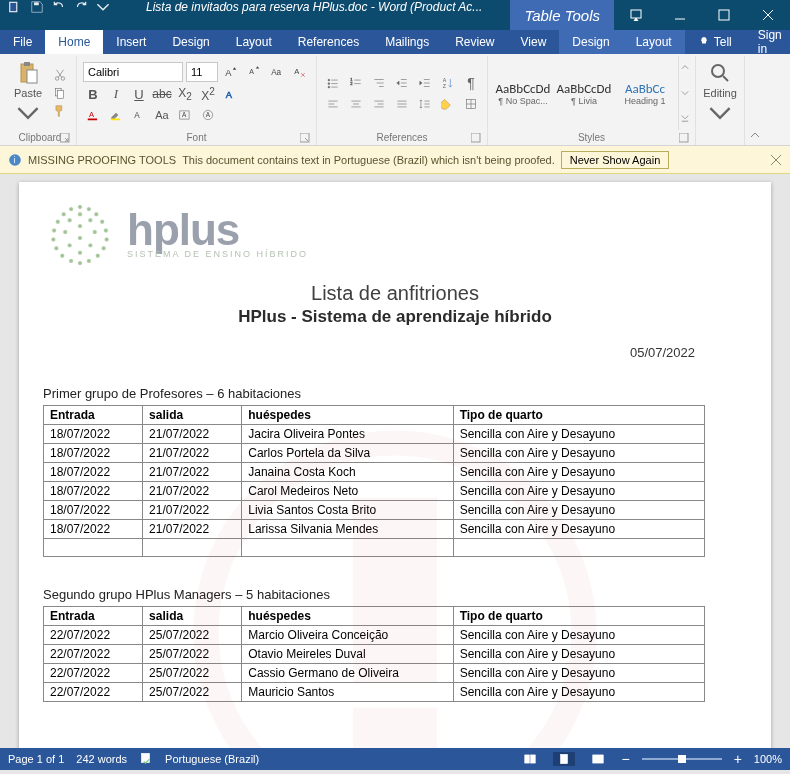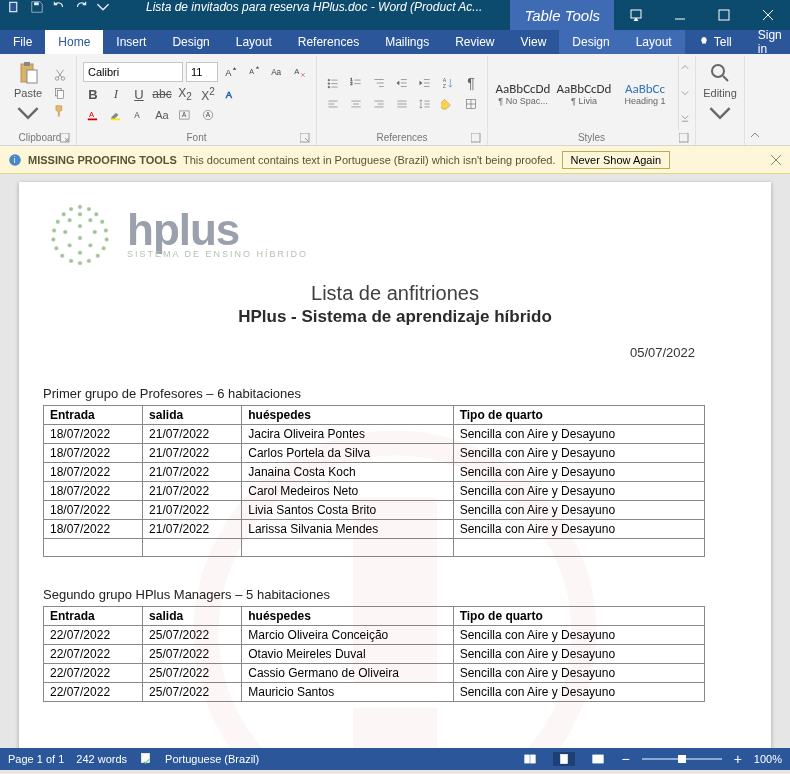--- a/index.html
+++ b/index.html
@@ -43,21 +43,21 @@
 .fontsize { width:32px; }
 .stylecard { width:58px; height:52px; border:1px solid transparent; display:flex; flex-direction:column; align-items:center; justify-content:center; font-size:9px; color:#666; }
 .stylecard .preview { font-size:13px; color:#333; font-family:Calibri,Arial; }
 .stylecard .preview.blue { color:#2e74b5; }
 
 .collapse { width:20px; display:flex; align-items:flex-end; justify-content:center; padding-bottom:4px; }
 
 
 .msgbar { background:#fdf6d8; border-bottom:1px solid #e0d87f; height:28px; display:flex; align-items:center; font-size:11px; color:#5a5330; padding:0 8px; gap:6px; }
 .msgbar .icon { width:14px; height:14px; }
-.msgbar .bold { font-weight:700; }
+.msgbar .bold { font-weight:400; }
 .msgbar button { border:1px solid #b7ad5e; background:#fdf6d8; padding:2px 8px; font-size:11px; }
 .msgbar .x { margin-left:auto; width:12px; height:12px; }
 
 
 .docwrap { height:574px; background:#e6e6e6; overflow:auto; padding:8px 12px 0; }
 .page { width:752px; min-height:900px; background:#fff; box-shadow:0 1px 4px rgba(0,0,0,.3); margin:0 auto; padding:16px 24px 40px; position:relative; }
 .logowrap { display:flex; align-items:center; gap:10px; margin-bottom:10px; }
 .logodots { width:74px; height:74px; }
 .logotext { font-size:44px; font-weight:700; color:#9aa1ad; letter-spacing:-1px; line-height:.85; }
 .logosub { font-size:9px; letter-spacing:2px; color:#b4c2b1; }

